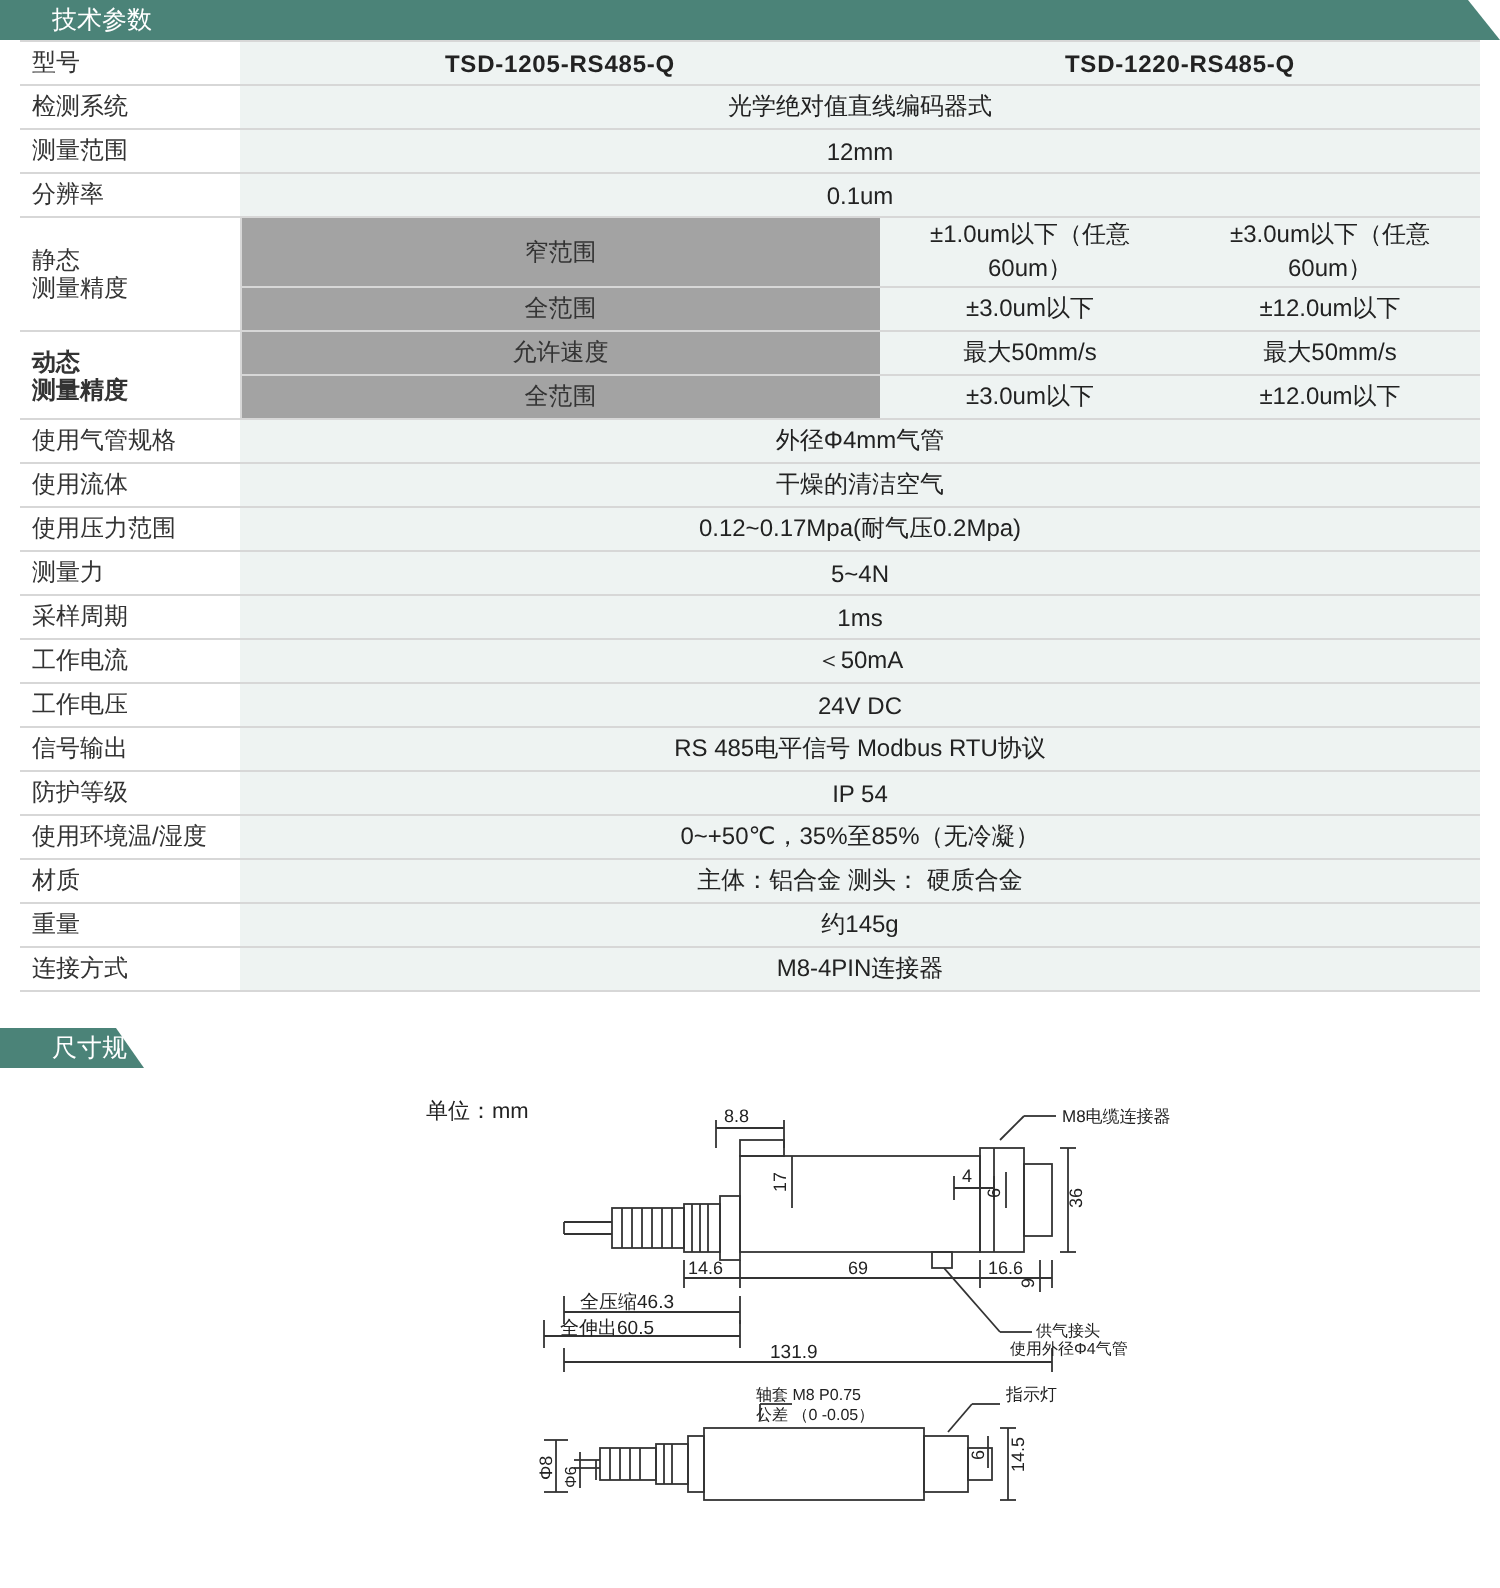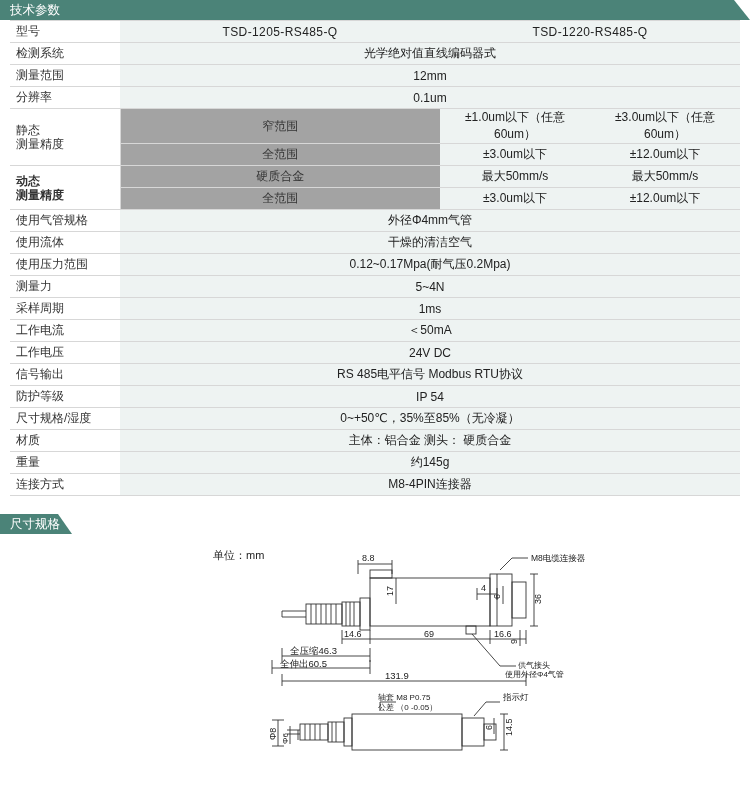--- a/index.html
+++ b/index.html
@@ -14,21 +14,21 @@
   .page{position:relative;width:750px;height:794px;}
 
   
   .sec-head{
     position:relative;
     height:20px;
     background:#4b8378;
     color:#ffffff;
     font-size:12.5px;
     line-height:20px;
-    padding-left:10px;
+    padding-left:26px;
     box-sizing:border-box;
     width:750px;
   }
   .sec-head .notch{
     position:absolute;right:0;top:0;width:0;height:0;
     border-top:20px solid #ffffff;
     border-left:16px solid transparent;
   }
   .sec-head.small{width:72px;}
   .sec-head.small .notch{
@@ -63,21 +63,21 @@
     background:#a3a3a3;
     color:#333;
     border-left:1px solid #d7d7d7;
   }
   td.val{
     text-align:center;
     background:#eef3f2;
     color:#222;
   }
   td.model{
-    font-weight:normal;
+    font-weight:bold;
     letter-spacing:0.4px;
     font-size:12.5px;
   }
   tr.firstrow td{border-top:1px solid #d7d7d7;}
 
   
   .draw-wrap{position:relative;width:654px;height:230px;}
   .unit-label{position:absolute;left:213px;top:14px;font-size:11px;color:#222;}
   svg.dwg{position:absolute;left:0;top:0;}
   text{font-family:"Liberation Sans","DejaVu Sans",sans-serif;}
@@ -123,21 +123,21 @@
         <tr>
           <td class="sublabel">全范围</td>
           <td class="val">±3.0um以下</td>
           <td class="val">±12.0um以下</td>
         </tr>
         <tr>
           <td class="label" rowspan="2" style="line-height: 14px; font-weight: bold;">
             <div>动态</div>
             <div>测量精度</div>
           </td>
-          <td class="sublabel">硬质合金</td>
+          <td class="sublabel">允许速度</td>
           <td class="val">最大50mm/s</td>
           <td class="val">最大50mm/s</td>
         </tr>
         <tr>
           <td class="sublabel">全范围</td>
           <td class="val">±3.0um以下</td>
           <td class="val">±12.0um以下</td>
         </tr>
         <tr>
           <td class="label">使用气管规格</td>
@@ -169,21 +169,21 @@
         </tr>
         <tr>
           <td class="label">信号输出</td>
           <td class="val" colspan="3">RS 485电平信号  Modbus RTU协议</td>
         </tr>
         <tr>
           <td class="label">防护等级</td>
           <td class="val" colspan="3">IP 54</td>
         </tr>
         <tr>
-          <td class="label">尺寸规格/湿度</td>
+          <td class="label">使用环境温/湿度</td>
           <td class="val" colspan="3">0~+50℃，35%至85%（无冷凝）</td>
         </tr>
         <tr>
           <td class="label">材质</td>
           <td class="val" colspan="3">主体：铝合金  测头： 硬质合金</td>
         </tr>
         <tr>
           <td class="label">重量</td>
           <td class="val" colspan="3">约145g</td>
         </tr>

